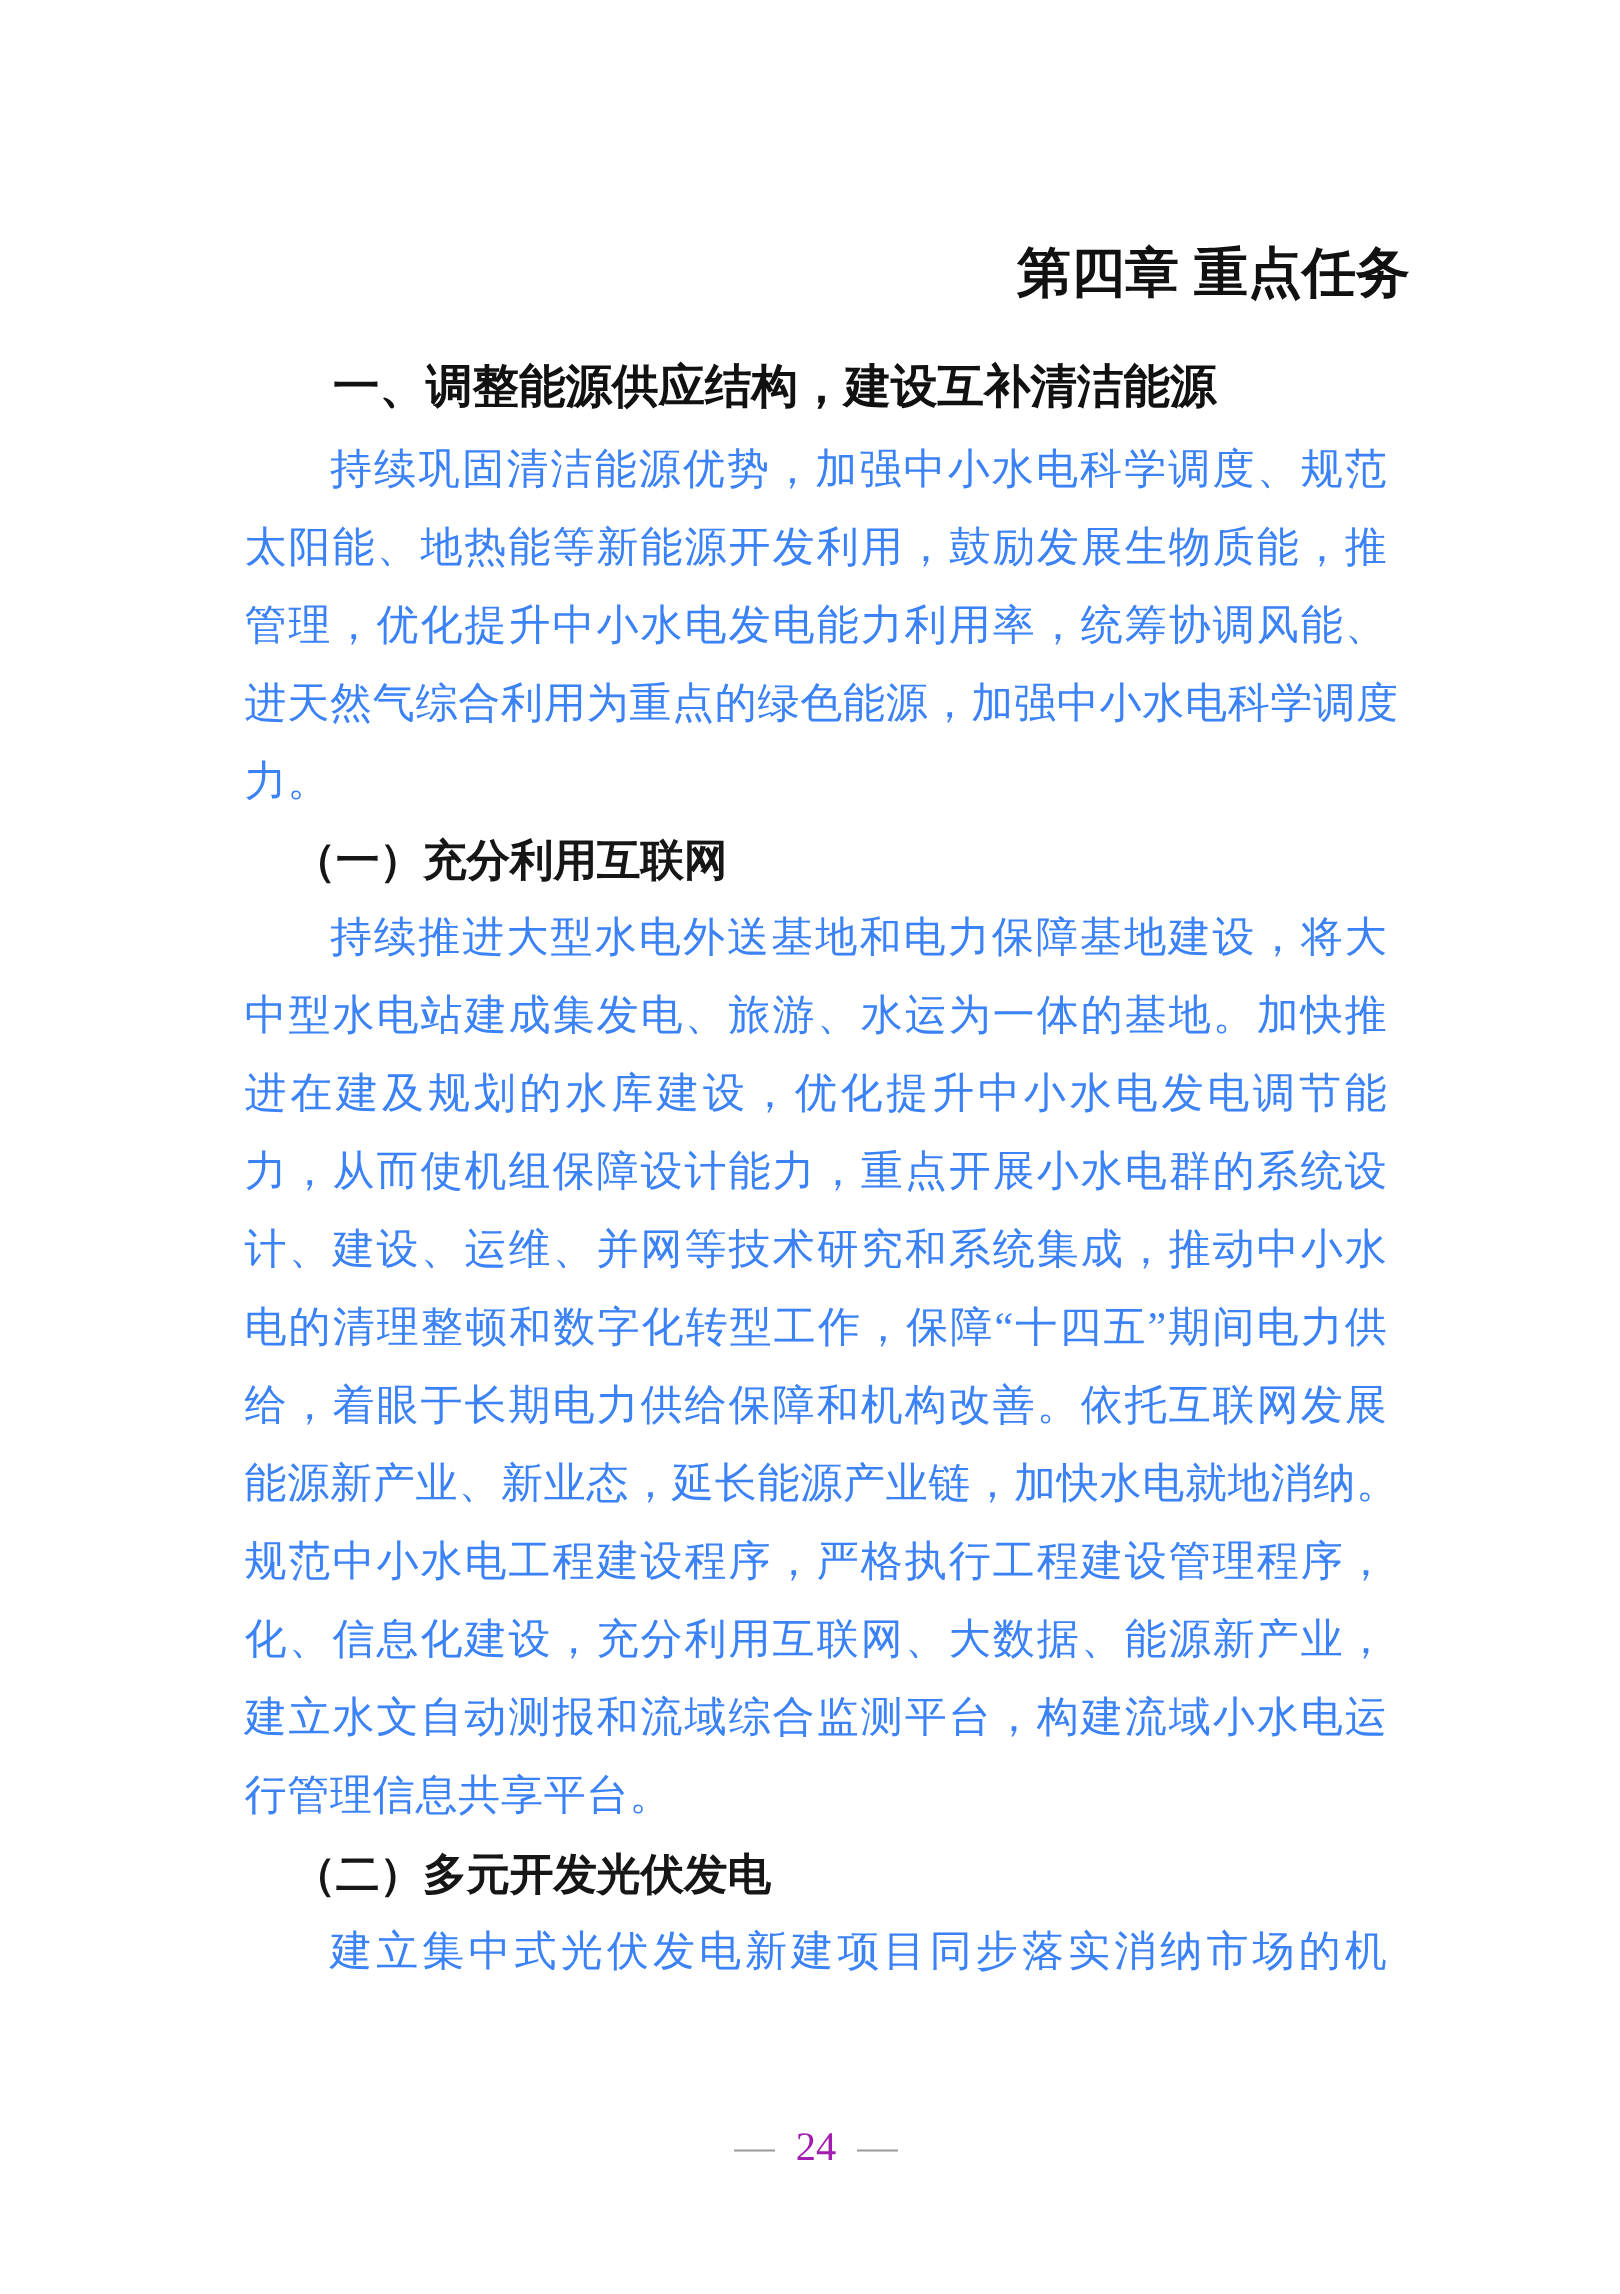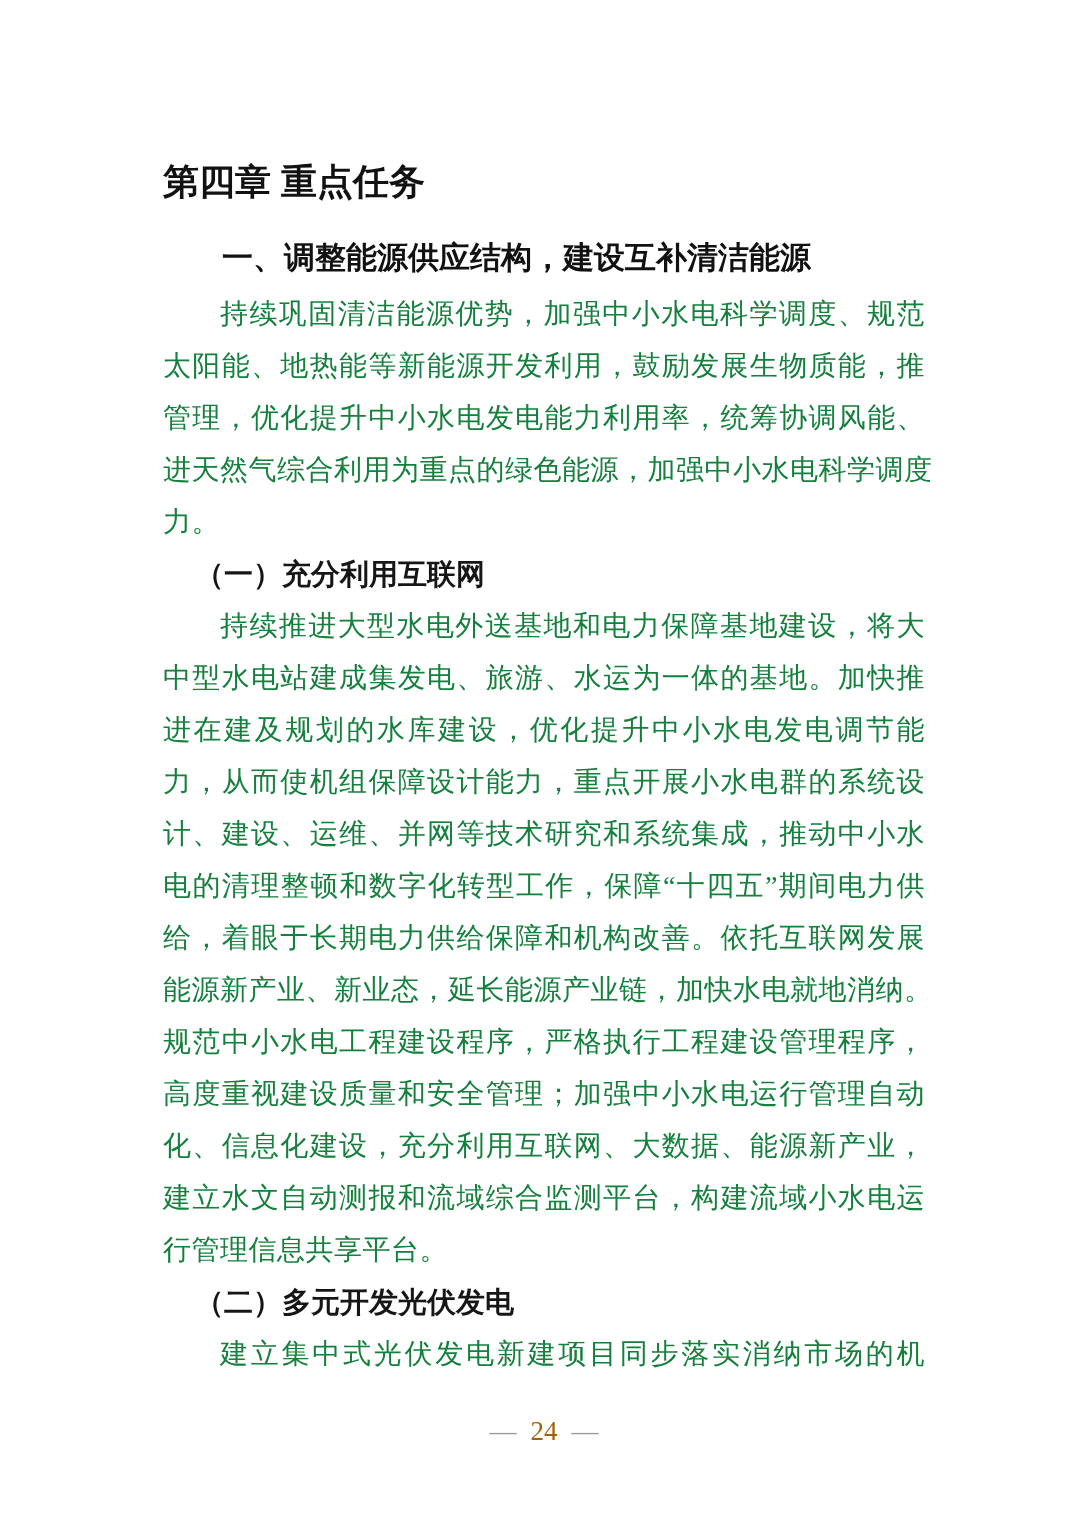--- a/index.html
+++ b/index.html
@@ -6,23 +6,23 @@
   .page{
     position:relative;
     width:1080px;height:1529px;
     background:#ffffff;
     color:#1b1b1b;
     overflow:hidden;
     font-family:"Liberation Serif","DejaVu Serif",serif;
   }
   .chapter{
     position:absolute;
-    left:163px;top:160px;width:762px;
+    left:178px;top:160px;width:762px;
     margin:0;
-    text-align:left;
+    text-align:right;
     font-family:"Liberation Sans","DejaVu Sans",sans-serif;
     font-weight:bold;
     font-size:36px;
     line-height:44px;
     color:#111111;
   }
   .section{
     position:absolute;
     left:163px;top:238px;width:762px;
     margin:0;
@@ -39,21 +39,21 @@
     left:163px;top:288px;width:762px;
   }
   .ln{
     height:52px;
     line-height:52px;
     font-size:28px;
     letter-spacing:0.5px;
     text-align:justify;
     text-align-last:justify;
     white-space:nowrap;
-    color:#15803d;
+    color:#3b82f6;
   }
   .ln.first{padding-left:57px;}
   .ln.last{text-align-last:left;}
   .sub{
     height:52px;
     line-height:52px;
     font-size:29px;
     font-weight:bold;
     padding-left:32px;
     color:#161616;
@@ -61,21 +61,21 @@
   }
   .footer{
     position:absolute;
     left:163px;top:1414px;width:762px;
     text-align:center;
     font-size:27px;
     line-height:34px;
     font-family:"Liberation Serif","DejaVu Serif",serif;
   }
   .footer .dash{color:#9b9b9b;padding:0 14px;}
-  .footer .num{color:#a16207;}
+  .footer .num{color:#a21caf;}
 </style>
 </head>
 <body>
 
 <div class="page">
 
   <h1 class="chapter">第四章 重点任务</h1>
 
   <h2 class="section">一、调整能源供应结构，建设互补清洁能源</h2>
 
@@ -91,21 +91,20 @@
 
     <div class="ln first">持续推进大型水电外送基地和电力保障基地建设，将大</div>
     <div class="ln">中型水电站建成集发电、旅游、水运为一体的基地。加快推</div>
     <div class="ln">进在建及规划的水库建设，优化提升中小水电发电调节能</div>
     <div class="ln">力，从而使机组保障设计能力，重点开展小水电群的系统设</div>
     <div class="ln">计、建设、运维、并网等技术研究和系统集成，推动中小水</div>
     <div class="ln">电的清理整顿和数字化转型工作，保障“十四五”期间电力供</div>
     <div class="ln">给，着眼于长期电力供给保障和机构改善。依托互联网发展</div>
     <div class="ln">能源新产业、新业态，延长能源产业链，加快水电就地消纳。</div>
     <div class="ln">规范中小水电工程建设程序，严格执行工程建设管理程序，</div>
-    <div class="ln">高度重视建设质量和安全管理；加强中小水电运行管理自动</div>
     <div class="ln">化、信息化建设，充分利用互联网、大数据、能源新产业，</div>
     <div class="ln">建立水文自动测报和流域综合监测平台，构建流域小水电运</div>
     <div class="ln last">行管理信息共享平台。</div>
 
     <div class="sub">（二）多元开发光伏发电</div>
 
     <div class="ln first">建立集中式光伏发电新建项目同步落实消纳市场的机</div>
 
   </div>
 

